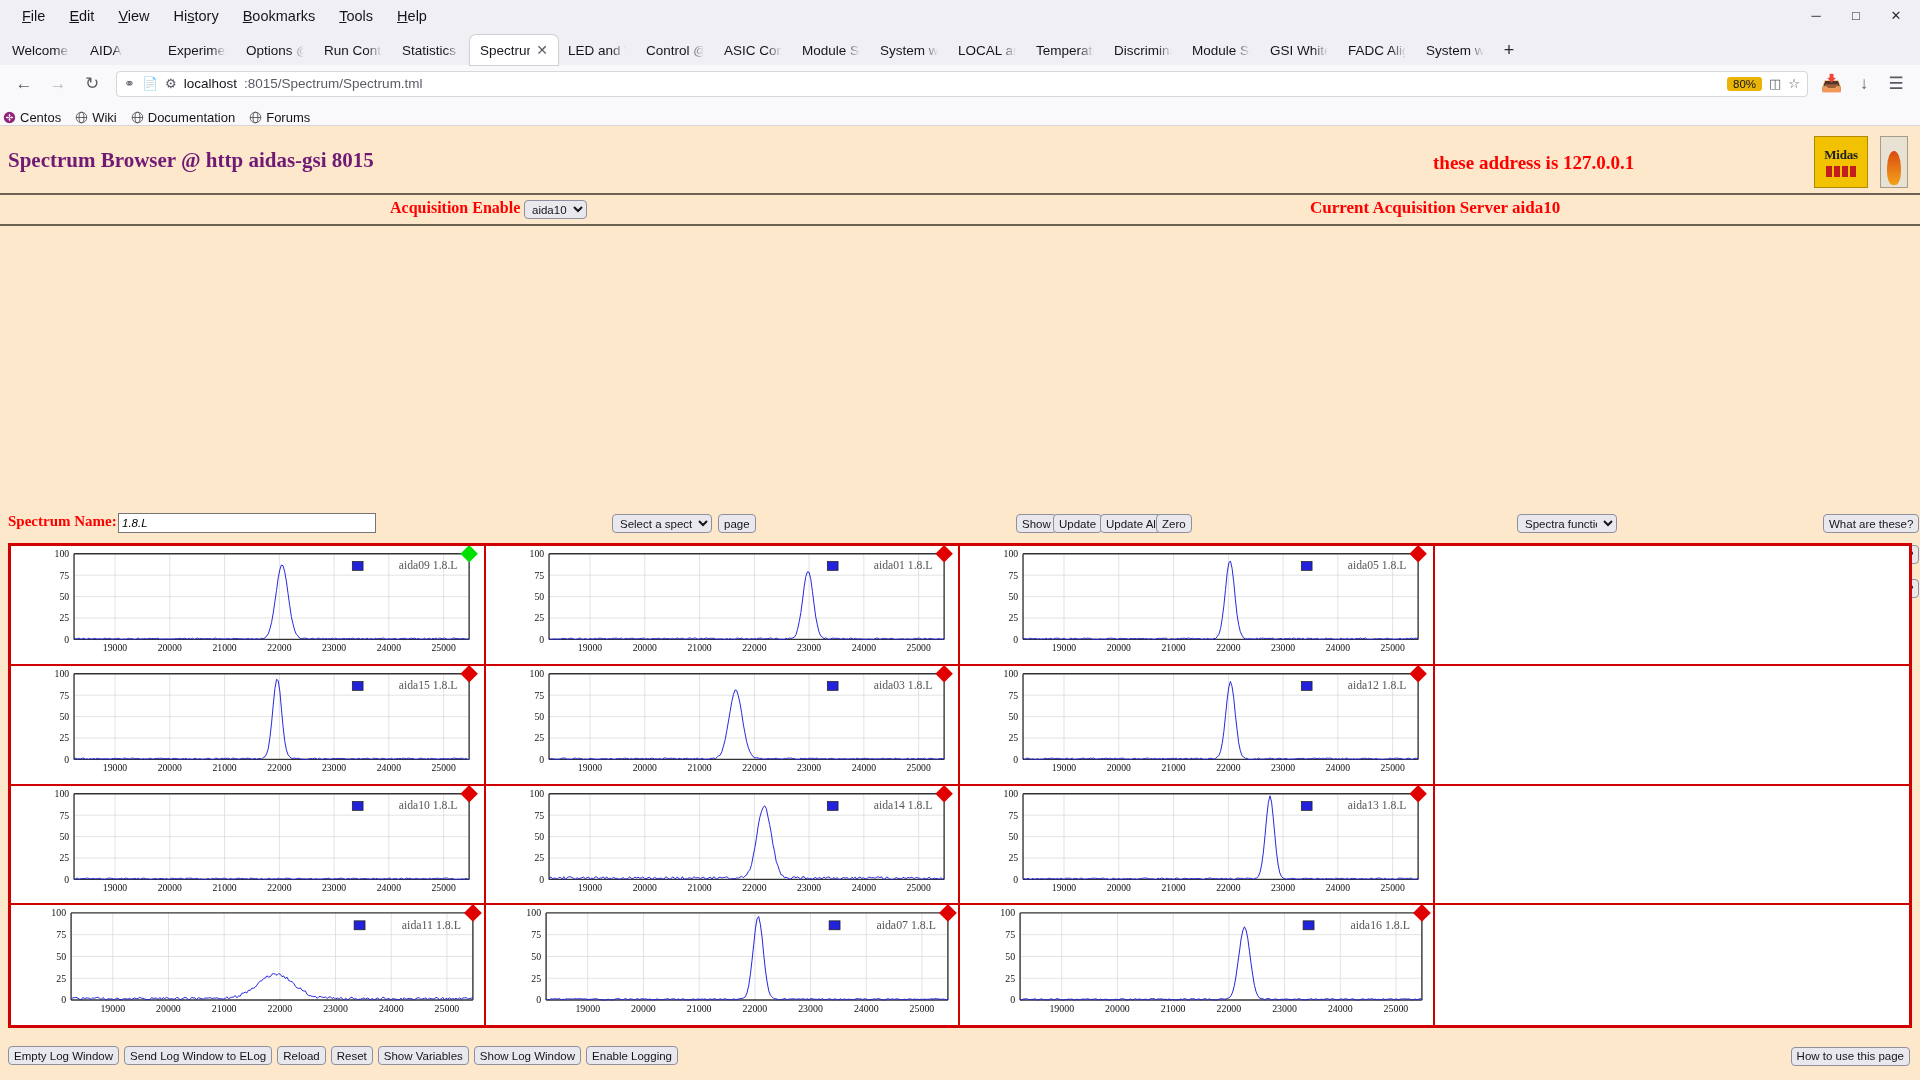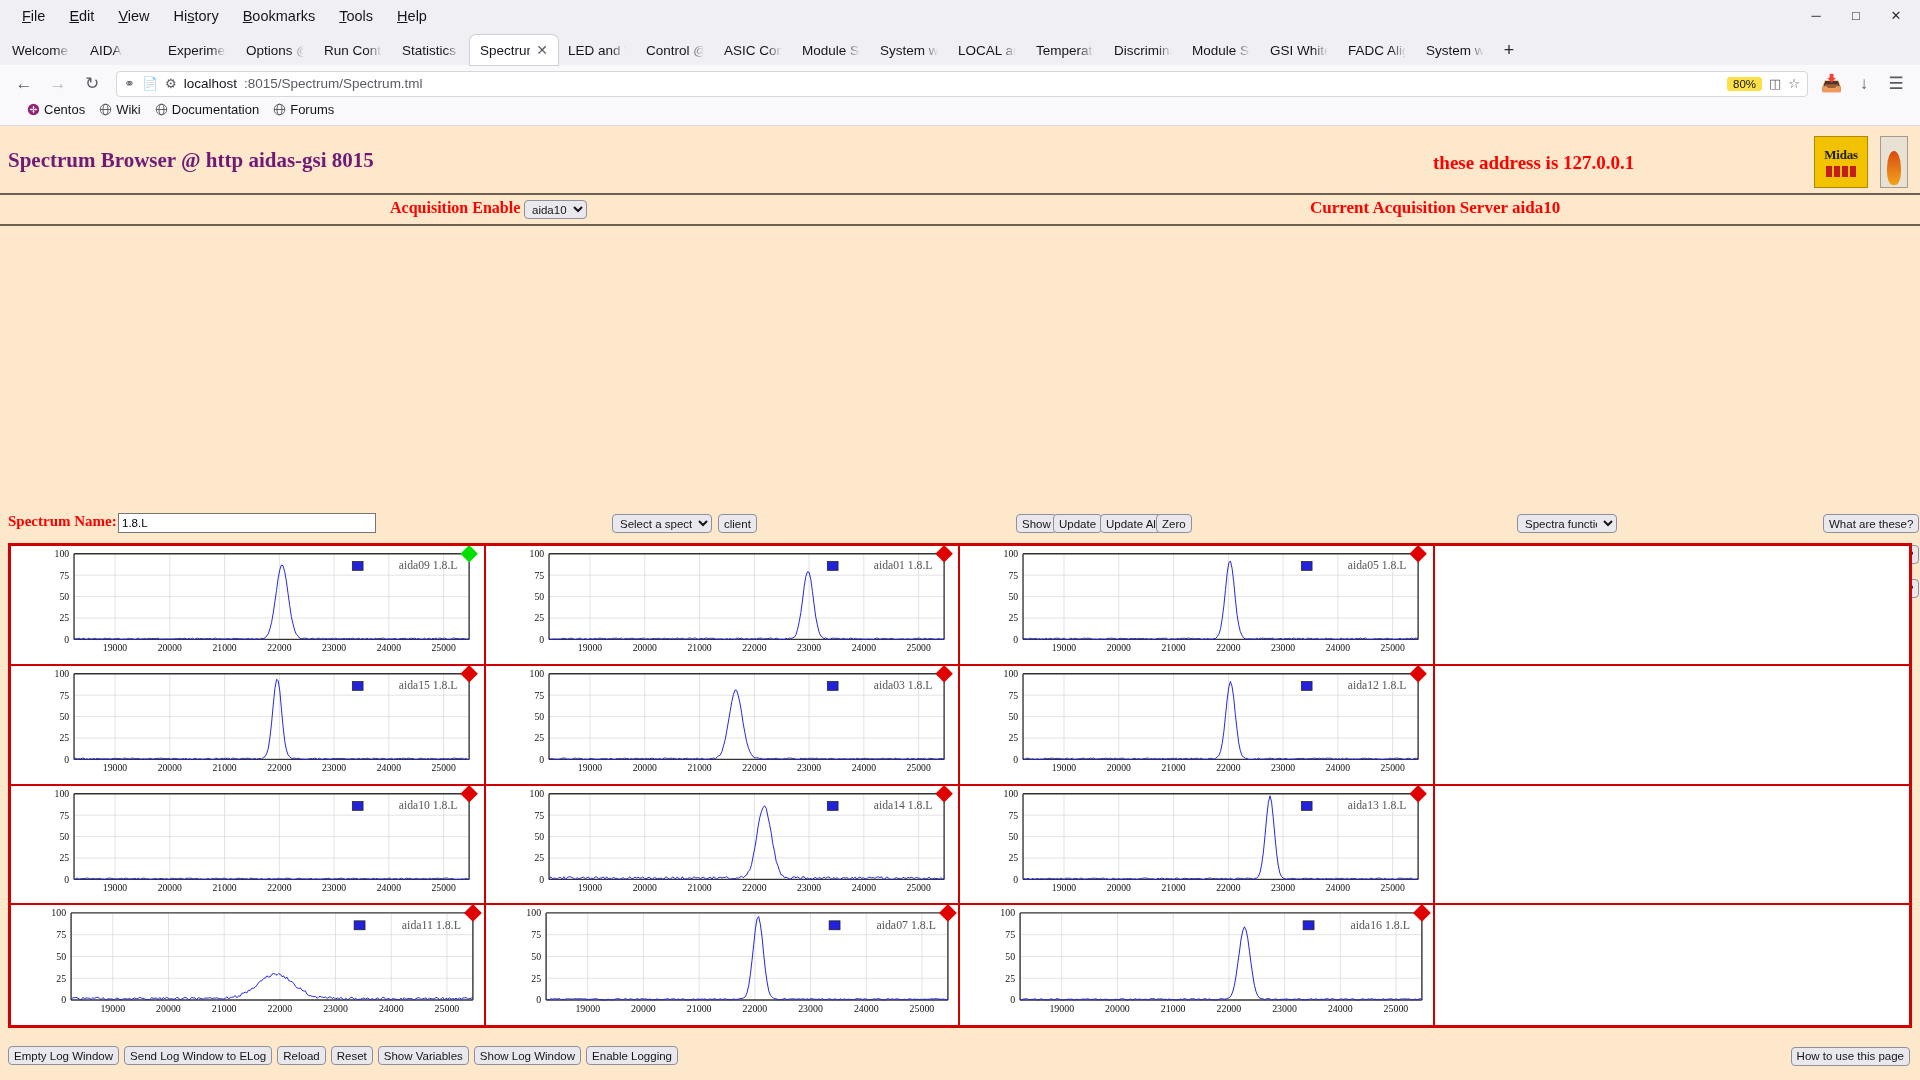--- a/index.html
+++ b/index.html
@@ -47,27 +47,27 @@
   .navbar { height:37px; display:flex; align-items:center; gap:4px; padding:0 9px; background:#f9f9fb; }
   .navbtn { width:30px; height:28px; display:flex; align-items:center; justify-content:center; font-size:17px; color:#5b5b66; }
   .navbtn.dim { color:#b9b9c0; }
   .urlbar {
     flex:1; height:26px; background:#ffffff; border:1px solid #d7d7db; border-radius:4px;
     display:flex; align-items:center; padding:0 7px; gap:7px; font-size:13.5px; color:#15141a;
     margin:0 5px;
   }
   .urlbar .host { color:#5b5b66; }
   .urlbar .zoom {
-    margin-left:auto; font-size:11.5px; color:#15141a; background:#fde047;
+    margin-left:auto; font-size:11.5px; color:#15141a; background:#eab308;
     border-radius:3px; padding:1px 6px;
   }
   .urlbar .iconbit { color:#5b5b66; font-size:13px; display:flex; align-items:center; }
   .navright { display:flex; align-items:center; gap:2px; }
 
-  .bookmarks { height:24px; display:flex; align-items:flex-start; gap:14px; padding:0 27px; background:#f9f9fb; font-size:13px; color:#15141a; border-bottom:1px solid #d7d7db;}
+  .bookmarks { height:24px; display:flex; align-items:flex-end; gap:14px; padding:0 3px; background:#f9f9fb; font-size:13px; color:#15141a; border-bottom:1px solid #d7d7db;}
   .bm { display:flex; align-items:center; gap:4px; }
   .bmglyph { width:13px; height:13px; display:inline-block; }
 
   
   .page {
     background:#fde8cb; width:1920px; height:972px; position:relative;
     font-family:"Liberation Serif", serif;
   }
   .hrule { border:0; border-top:2px solid #6b6153; margin:0; }
 
@@ -101,21 +101,21 @@
   select.sel {
     background:#e9e9ed; border:1px solid #8f8f9d; border-radius:4px;
     padding:1px 3px; height:19px; color:#15141a;
   }
   button.btn {
     background:#e9e9ed; border:1px solid #8f8f9d; border-radius:4px;
     padding:1px 5px; height:19px; color:#15141a; cursor:pointer;
   }
   input.txt {
     border:1px solid #767676; background:#fff; height:20px; padding:1px 3px;
-    font-family:"Liberation Sans", sans-serif; font-size:11.5px;
+    font-family:"Liberation Sans", sans-serif; font-size:11.5px;font-style:italic;
   }
   .redlbl { color:#ff0000; font-size:15px; font-weight:bold; font-family:"Liberation Serif", serif;}
 
   .ctrlzone { position:relative; height:113px; }
   .abs { position:absolute; }
 
   .iconbtn { width:27px; height:27px; position:absolute; cursor:pointer; }
 
   
   .gallery {
@@ -303,21 +303,21 @@
 
   <hr class="hrule">
 
   <div class="ctrlzone">
 
     <span class="redlbl abs" style="left:8px; top:287px;">Spectrum Name:</span>
     <input class="txt abs" style="left: 118px; top: 287px; width: 258px;" value="1.8.L">
     <select class="sel abs" style="left:612px; top:288px; width:100px;">
       <option>Select a spectrum</option>
     </select>
-    <button class="btn abs" style="left:718px; top:288px;">client</button>
+    <button class="btn abs" style="left:718px; top:288px;">page</button>
     <button class="btn abs" style="left:1016px; top:288px;">Show</button>
     <button class="btn abs" style="left:1053px; top:288px;">Update</button>
     <button class="btn abs" style="left:1100px; top:288px;">Update All</button>
     <button class="btn abs" style="left:1156px; top:288px;">Zero</button>
     <select class="sel abs" style="left:1517px; top:288px; width:100px;">
       <option>Spectra functions</option>
     </select>
     <button class="btn abs" style="left:1823px; top:288px;">What are these?</button>
 
     <select class="sel abs" style="left:8px; top:319px; width:125px;">

